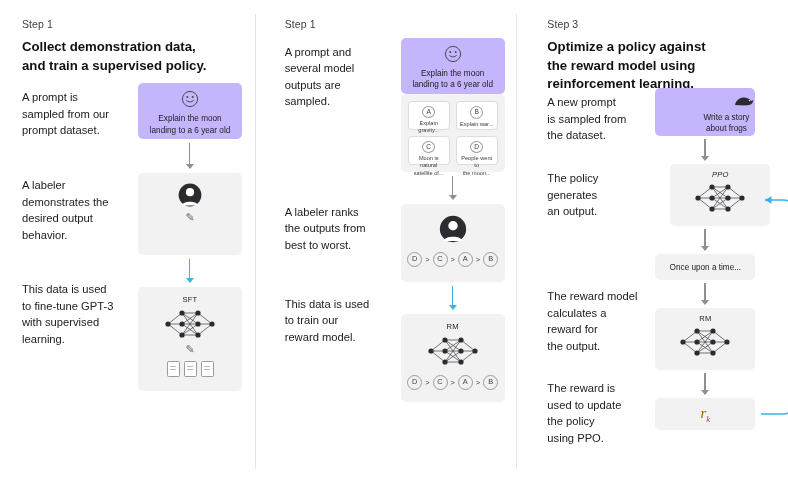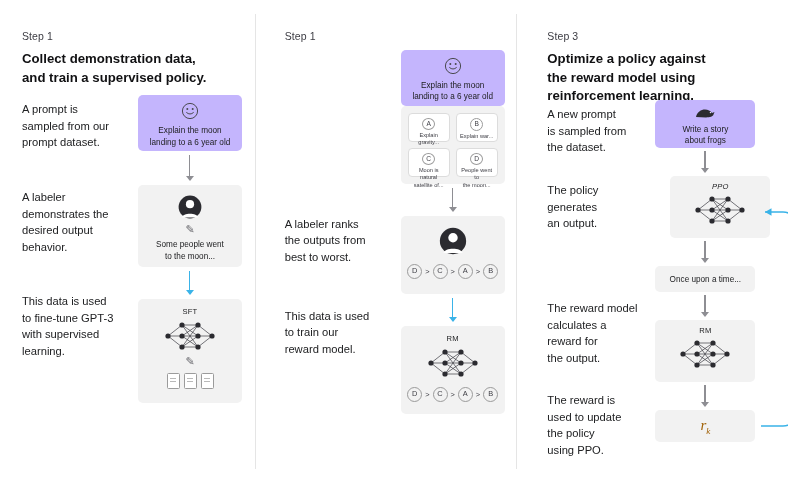--- a/index.html
+++ b/index.html
@@ -31,21 +31,21 @@
     bottom: 10px;
     width: 1px;
     background: #e5e5e5;
   }
   .divider.d1 { left: 255px; }
   .divider.d2 { left: 516px; }
 
   .step-label {
     font-size: 10.5px;
     color: #3c3c43;
-    margin: 16px 0 8px 22px;
+    margin: 4px 0 8px 22px;
     letter-spacing: 0.1px;
   }
   .step-title {
     font-size: 13.2px;
     font-weight: bold;
     line-height: 1.42;
     margin: 0 14px 0 22px;
     color: #111113;
   }
   .col-body {
@@ -251,22 +251,20 @@
 
       <div class="card grey" style="left:138px; top:84px; width:104px; height:82px; padding-top:9px;">
         <div class="person-wrap">
           <svg width="26" height="26" viewBox="0 0 26 26">
             <circle cx="13" cy="13" r="11.4" fill="#2b2b30"></circle>
             <circle cx="13" cy="10.2" r="4.1" fill="#ffffff"></circle>
             <path d="M4.6 23.5 C6.0 18.4 20.0 18.4 21.4 23.5 Z" fill="#ffffff"></path>
           </svg>
         </div>
         <div class="pen" style="margin-top:4px;">✎</div>
-        <div class="card-text" style="margin-top:4px; white-space: pre-line;">Some people went
-to the moon...</div>
       </div>
 
       <div class="arrow-wrap blue" style="left:185px; top:170px; height:24px;">
         <div class="arrow-line"></div>
           <div class="arrow-head"></div>
       </div>
 
       <div class="card grey" style="left:138px; top:198px; width:104px; height:104px; padding-top:8px;">
         <div class="model-tag">SFT</div>
         <div style="display:flex;justify-content:center;margin-top:2px;">
@@ -299,20 +297,24 @@
       </div>
 
     </div>
   </div>
 
   <div class="column">
     <div class="step-label">Step 1</div>
 
     <div class="col-body">
 
+      <div class="note" style="top: 0px; white-space: pre-line;">A prompt and
+several model
+outputs are
+sampled.</div>
       <div class="note" style="top: 160px; white-space: pre-line;">A labeler ranks
 the outputs from
 best to worst.</div>
       <div class="note" style="top: 252px; white-space: pre-line;">This data is used
 to train our
 reward model.</div>
 
       <div class="card blue" style="left:138px; top:-6px; width:104px; height:56px; display:flex; flex-direction:column; align-items:center; justify-content:flex-start; padding-top:7px;">
         <svg class="net" width="18" height="18" viewBox="0 0 18 18">
           <circle cx="9" cy="9" r="7.6" fill="none" stroke="#4a4a4f" stroke-width="1"></circle>
@@ -431,21 +433,21 @@
 an output.</div>
       <div class="note" style="top: 180px; white-space: pre-line;">The reward model
 calculates a
 reward for
 the output.</div>
       <div class="note" style="top: 272px; white-space: pre-line;">The reward is
 used to update
 the policy
 using PPO.</div>
 
-      <div class="card blue" style="left:130px; top:-20px; width:100px; height:48px; display:flex; flex-direction:column; align-items:center; justify-content:flex-start; padding-top:6px;">
+      <div class="card blue" style="left:130px; top:-20px; width:100px; height:48px; display:flex; flex-direction:column; align-items:flex-end; justify-content:flex-start; padding-top:6px;">
         <svg width="22" height="14" viewBox="0 0 22 14">
           <path d="M2 11 C3 6 7 3.5 11 3.5 C14 3.5 16.5 5 18 7 L20.5 6 L19.5 8.5 C19 10.4 16 11.4 12 11.4 Z" fill="#2b2b30"></path>
           <circle cx="16.4" cy="6.6" r="0.7" fill="#ffffff"></circle>
         </svg>
         <div class="card-text" style="margin-top:4px; white-space: pre-line;">Write a story
 about frogs</div>
       </div>
 
       <div class="arrow-wrap" style="left:175px; top:31px; height:22px;">
         <div class="arrow-line"></div>

